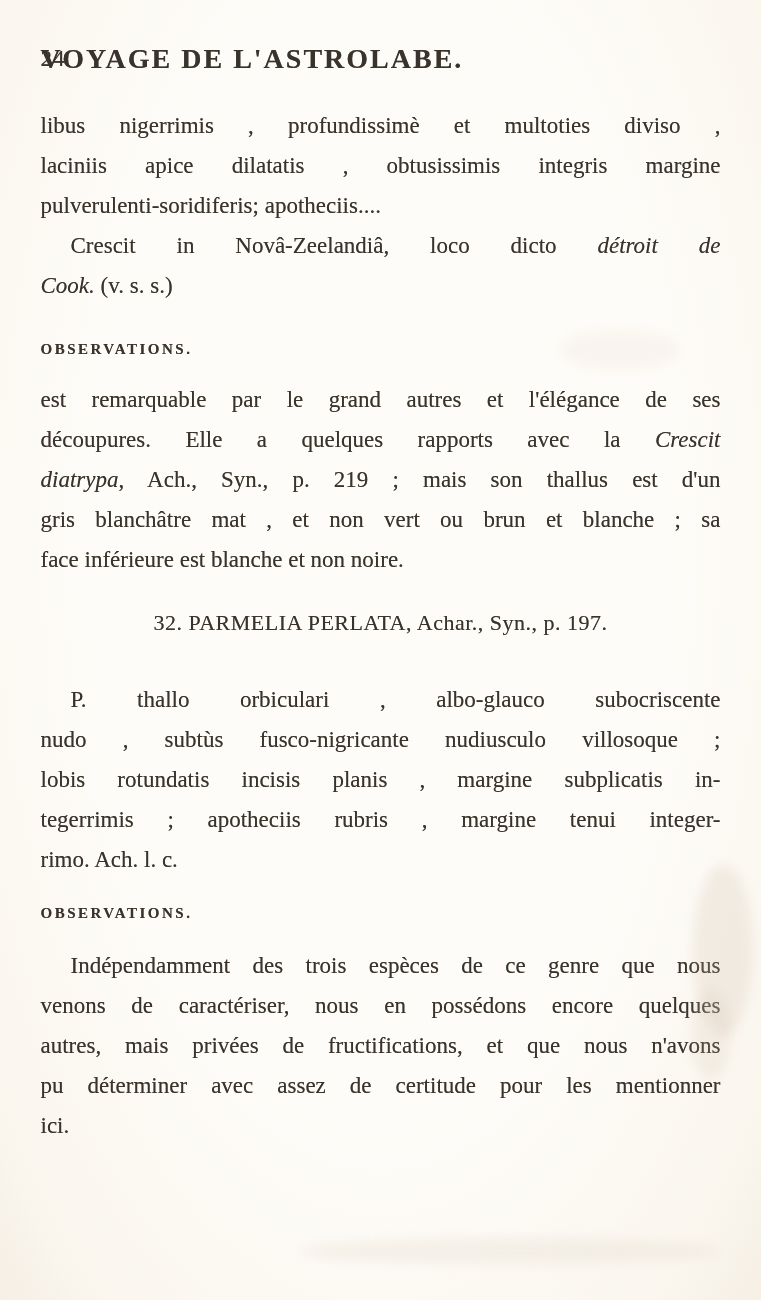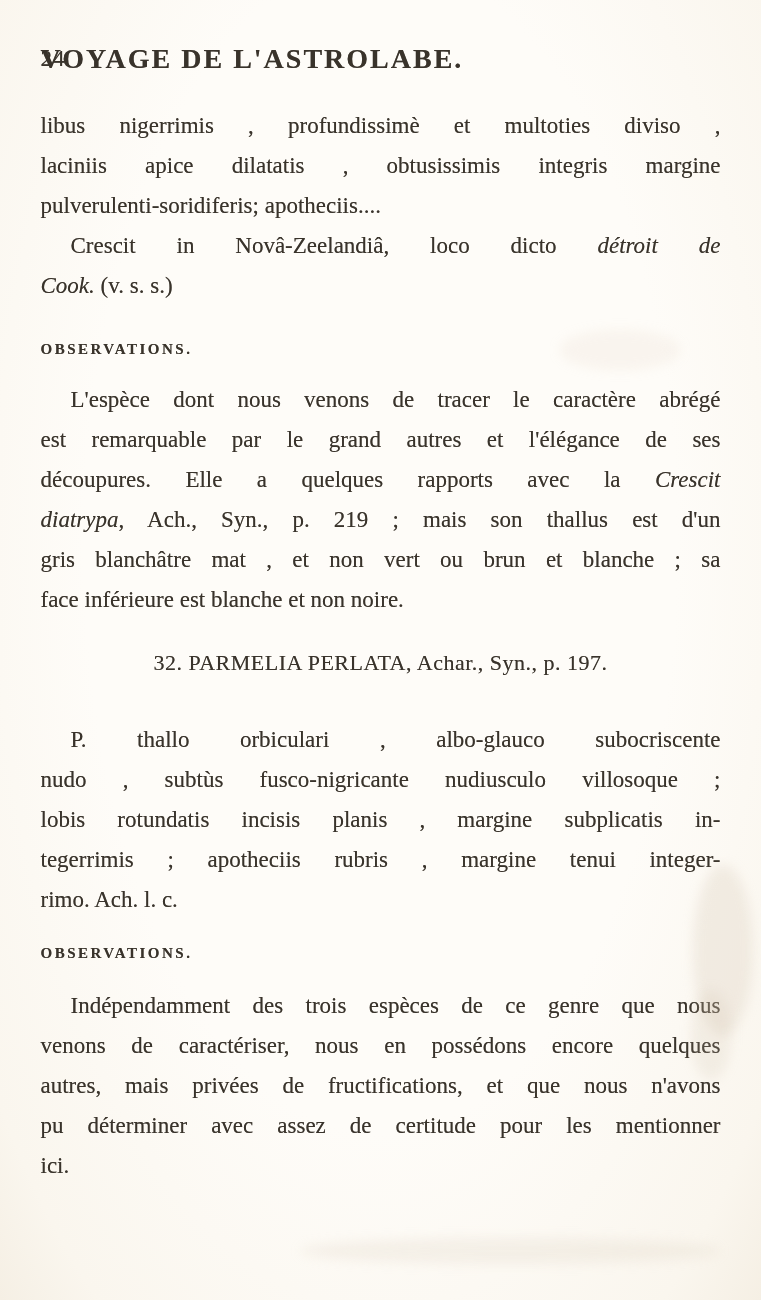--- a/index.html
+++ b/index.html
@@ -111,21 +111,20 @@
     </div>
 
     <div class="para">
       <div class="line indent"><span>Crescit in Novâ-Zeelandiâ, loco dicto </span><i>détroit de</i></div>
       <div class="line last"><i>Cook.</i><span> (v. s. s.)</span></div>
     </div>
 
     <div class="obs-head">OBSERVATIONS.</div>
 
     <div class="para">
-      <div class="line indent">L'espèce dont nous venons de tracer le caractère abrégé</div>
       <div class="line">est remarquable par le grand autres et l'élégance de ses</div>
       <div class="line"><span>découpures. Elle a quelques rapports avec la </span><i>Crescit</i></div>
       <div class="line"><i>diatrypa</i><span>, Ach., Syn., p. 219 ; mais son thallus est d'un</span></div>
       <div class="line">gris blanchâtre mat , et non vert ou brun et blanche ; sa</div>
       <div class="line last">face inférieure est blanche et non noire.</div>
     </div>
 
     <div class="species-head">32. PARMELIA PERLATA, Achar., Syn., p. 197.</div>
 
     <div class="para">

